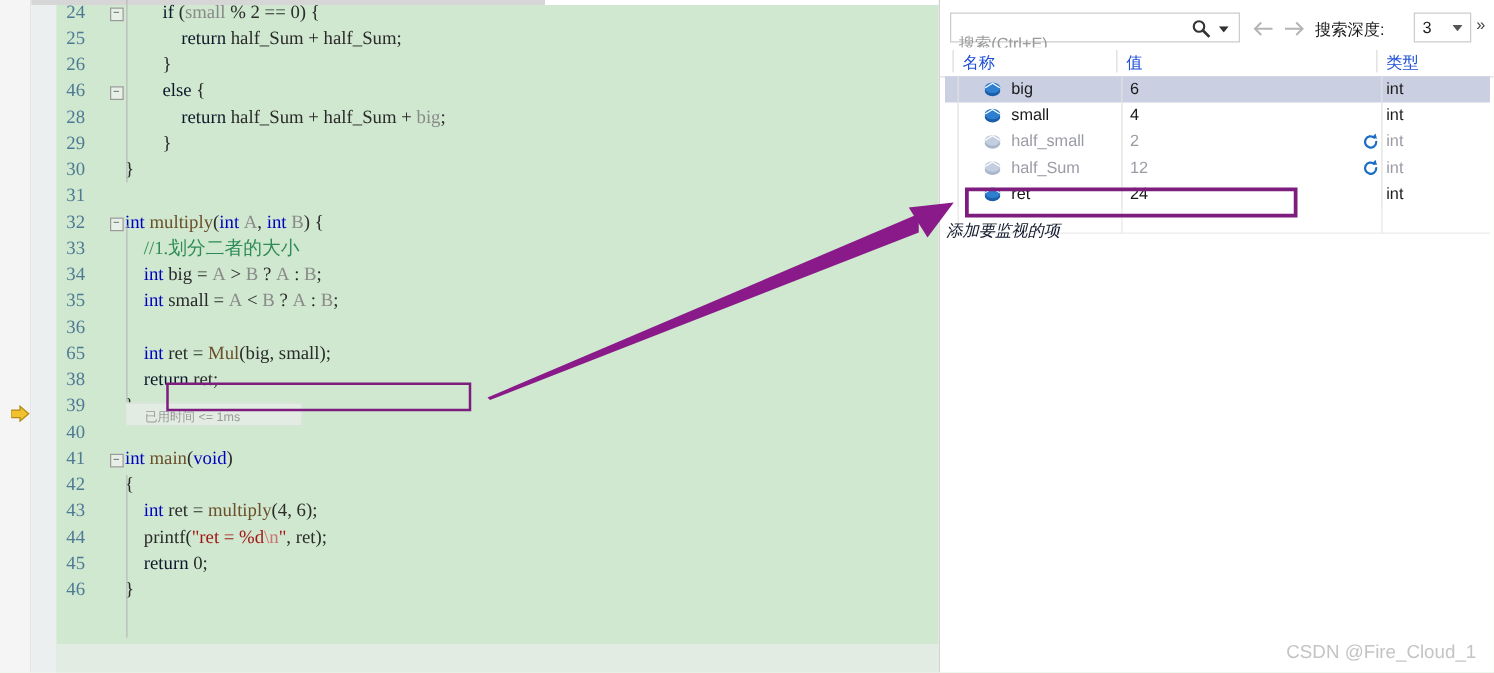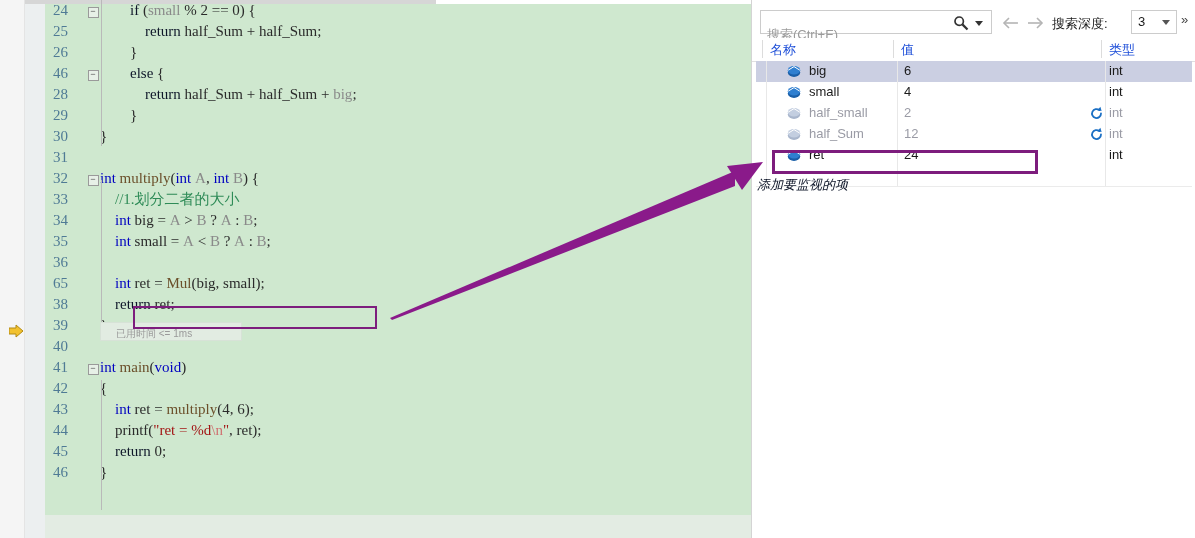--- a/index.html
+++ b/index.html
@@ -406,13 +406,14 @@
         <stop offset="0" stop-color="#8a1a8a"></stop>
         <stop offset="1" stop-color="#8a1a8a"></stop>
       </linearGradient>
     </defs>
 
     <polygon points="390,318 735,171 735,186 392,320" fill="#8a1a8a"></polygon>
 
     <polygon points="763,162 727,166 742,190" fill="#8a1a8a"></polygon>
   </svg>
 
+  <div class="watermark">CSDN @Fire_Cloud_1</div>
 </div>
 
 </body></html>

